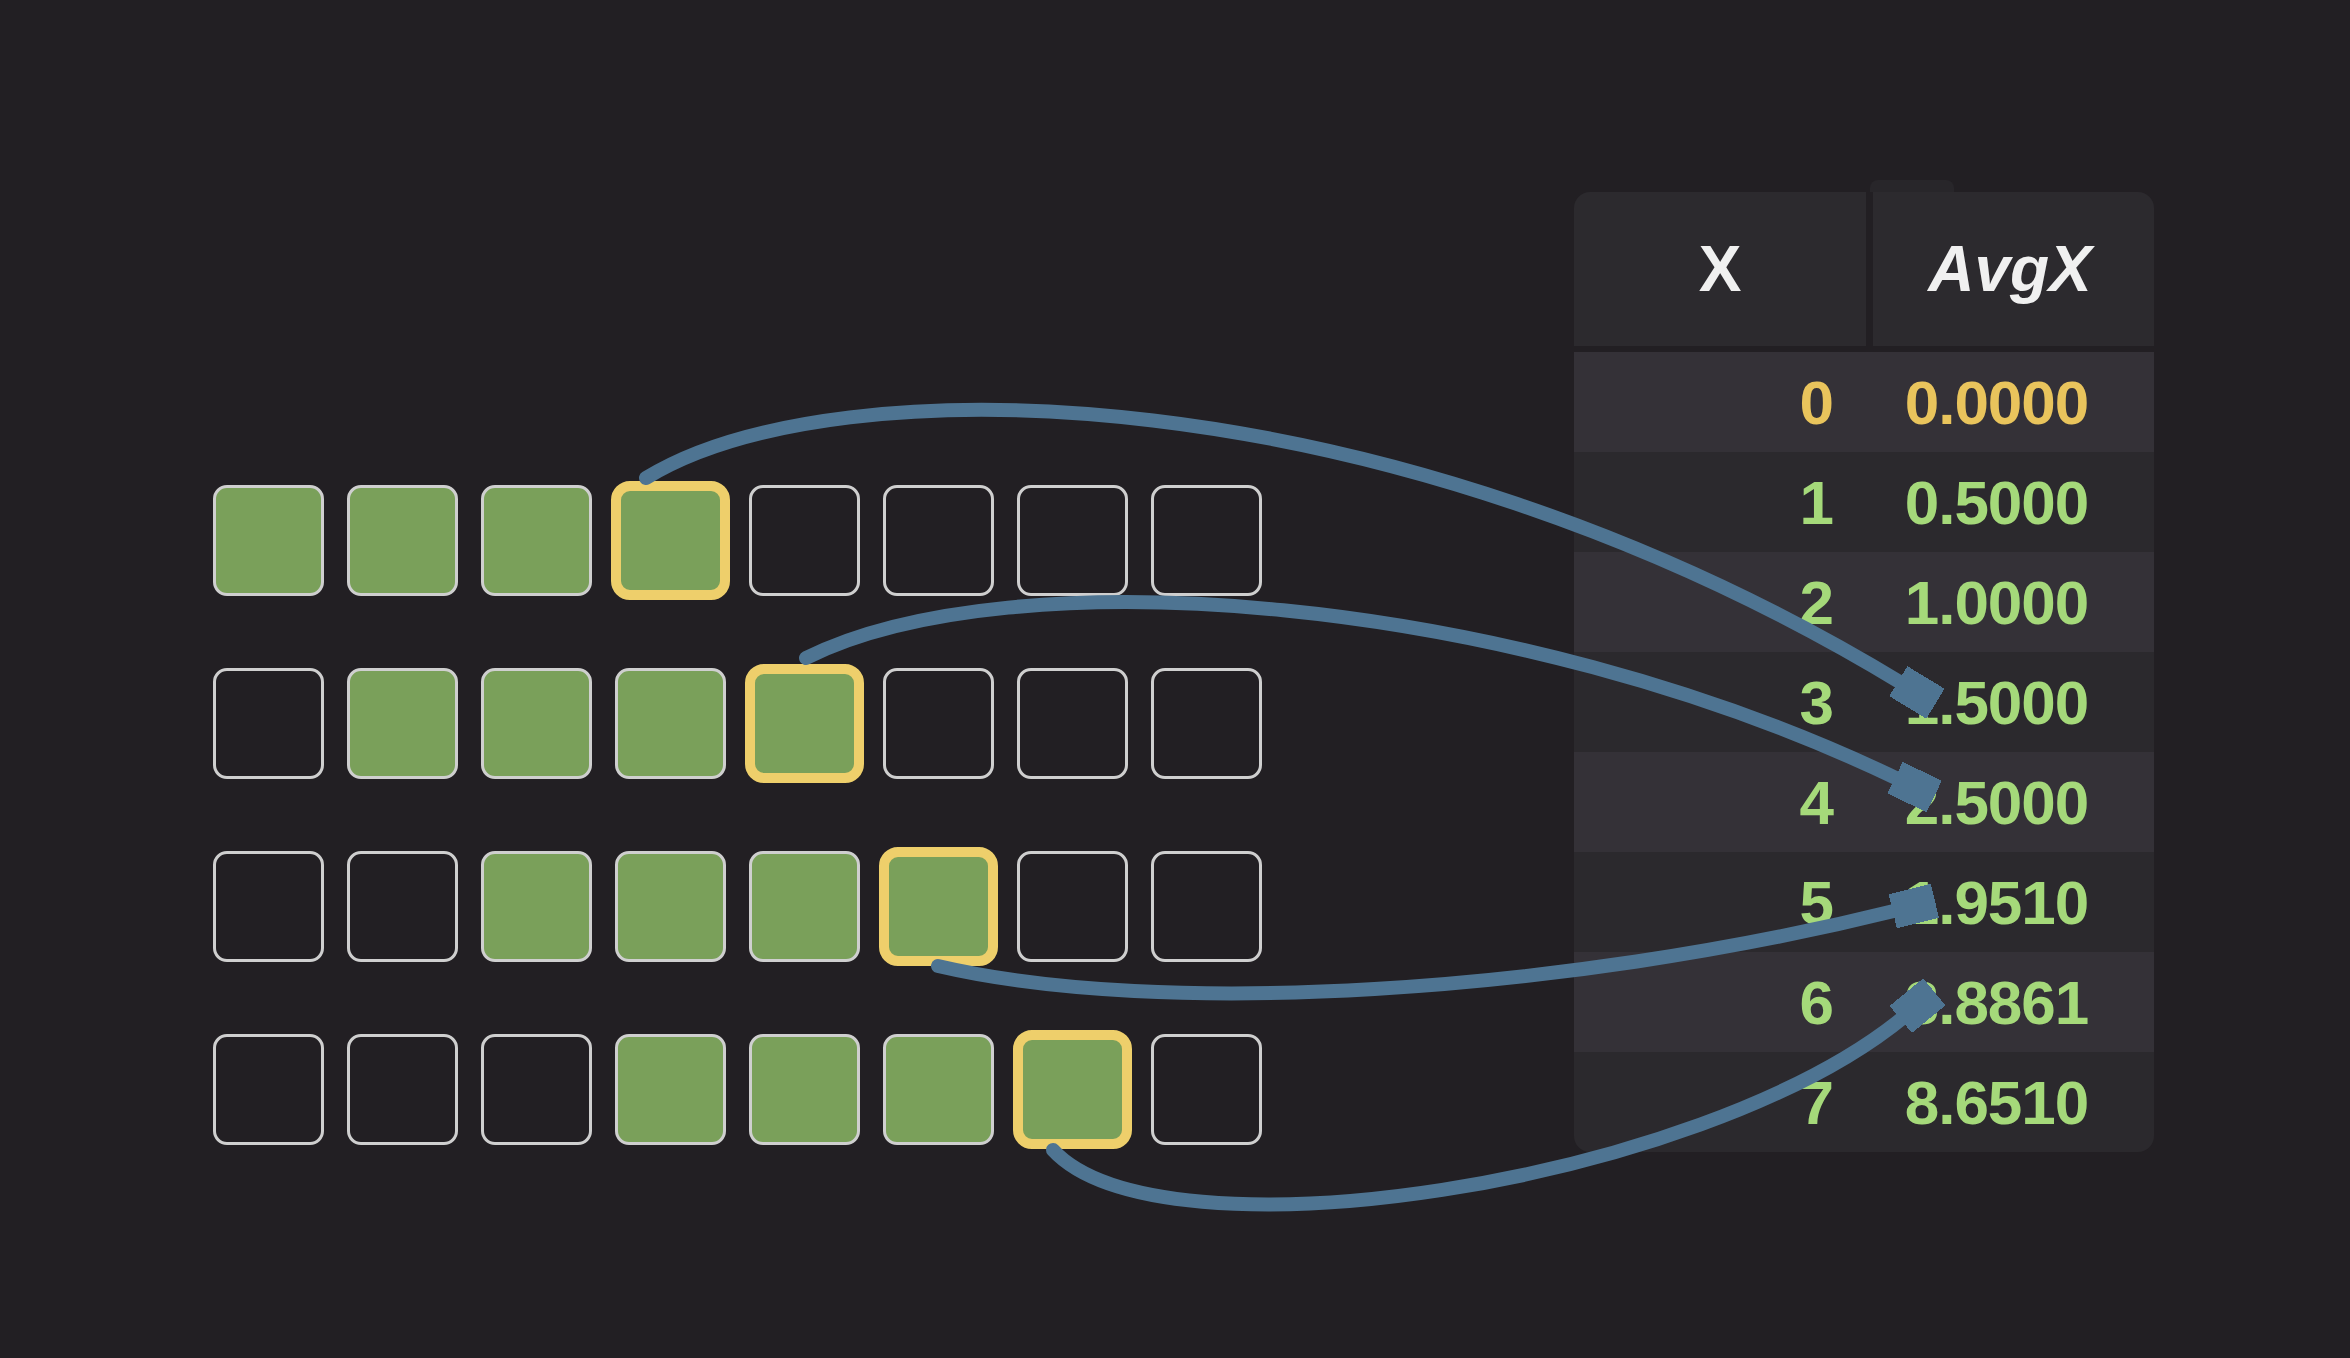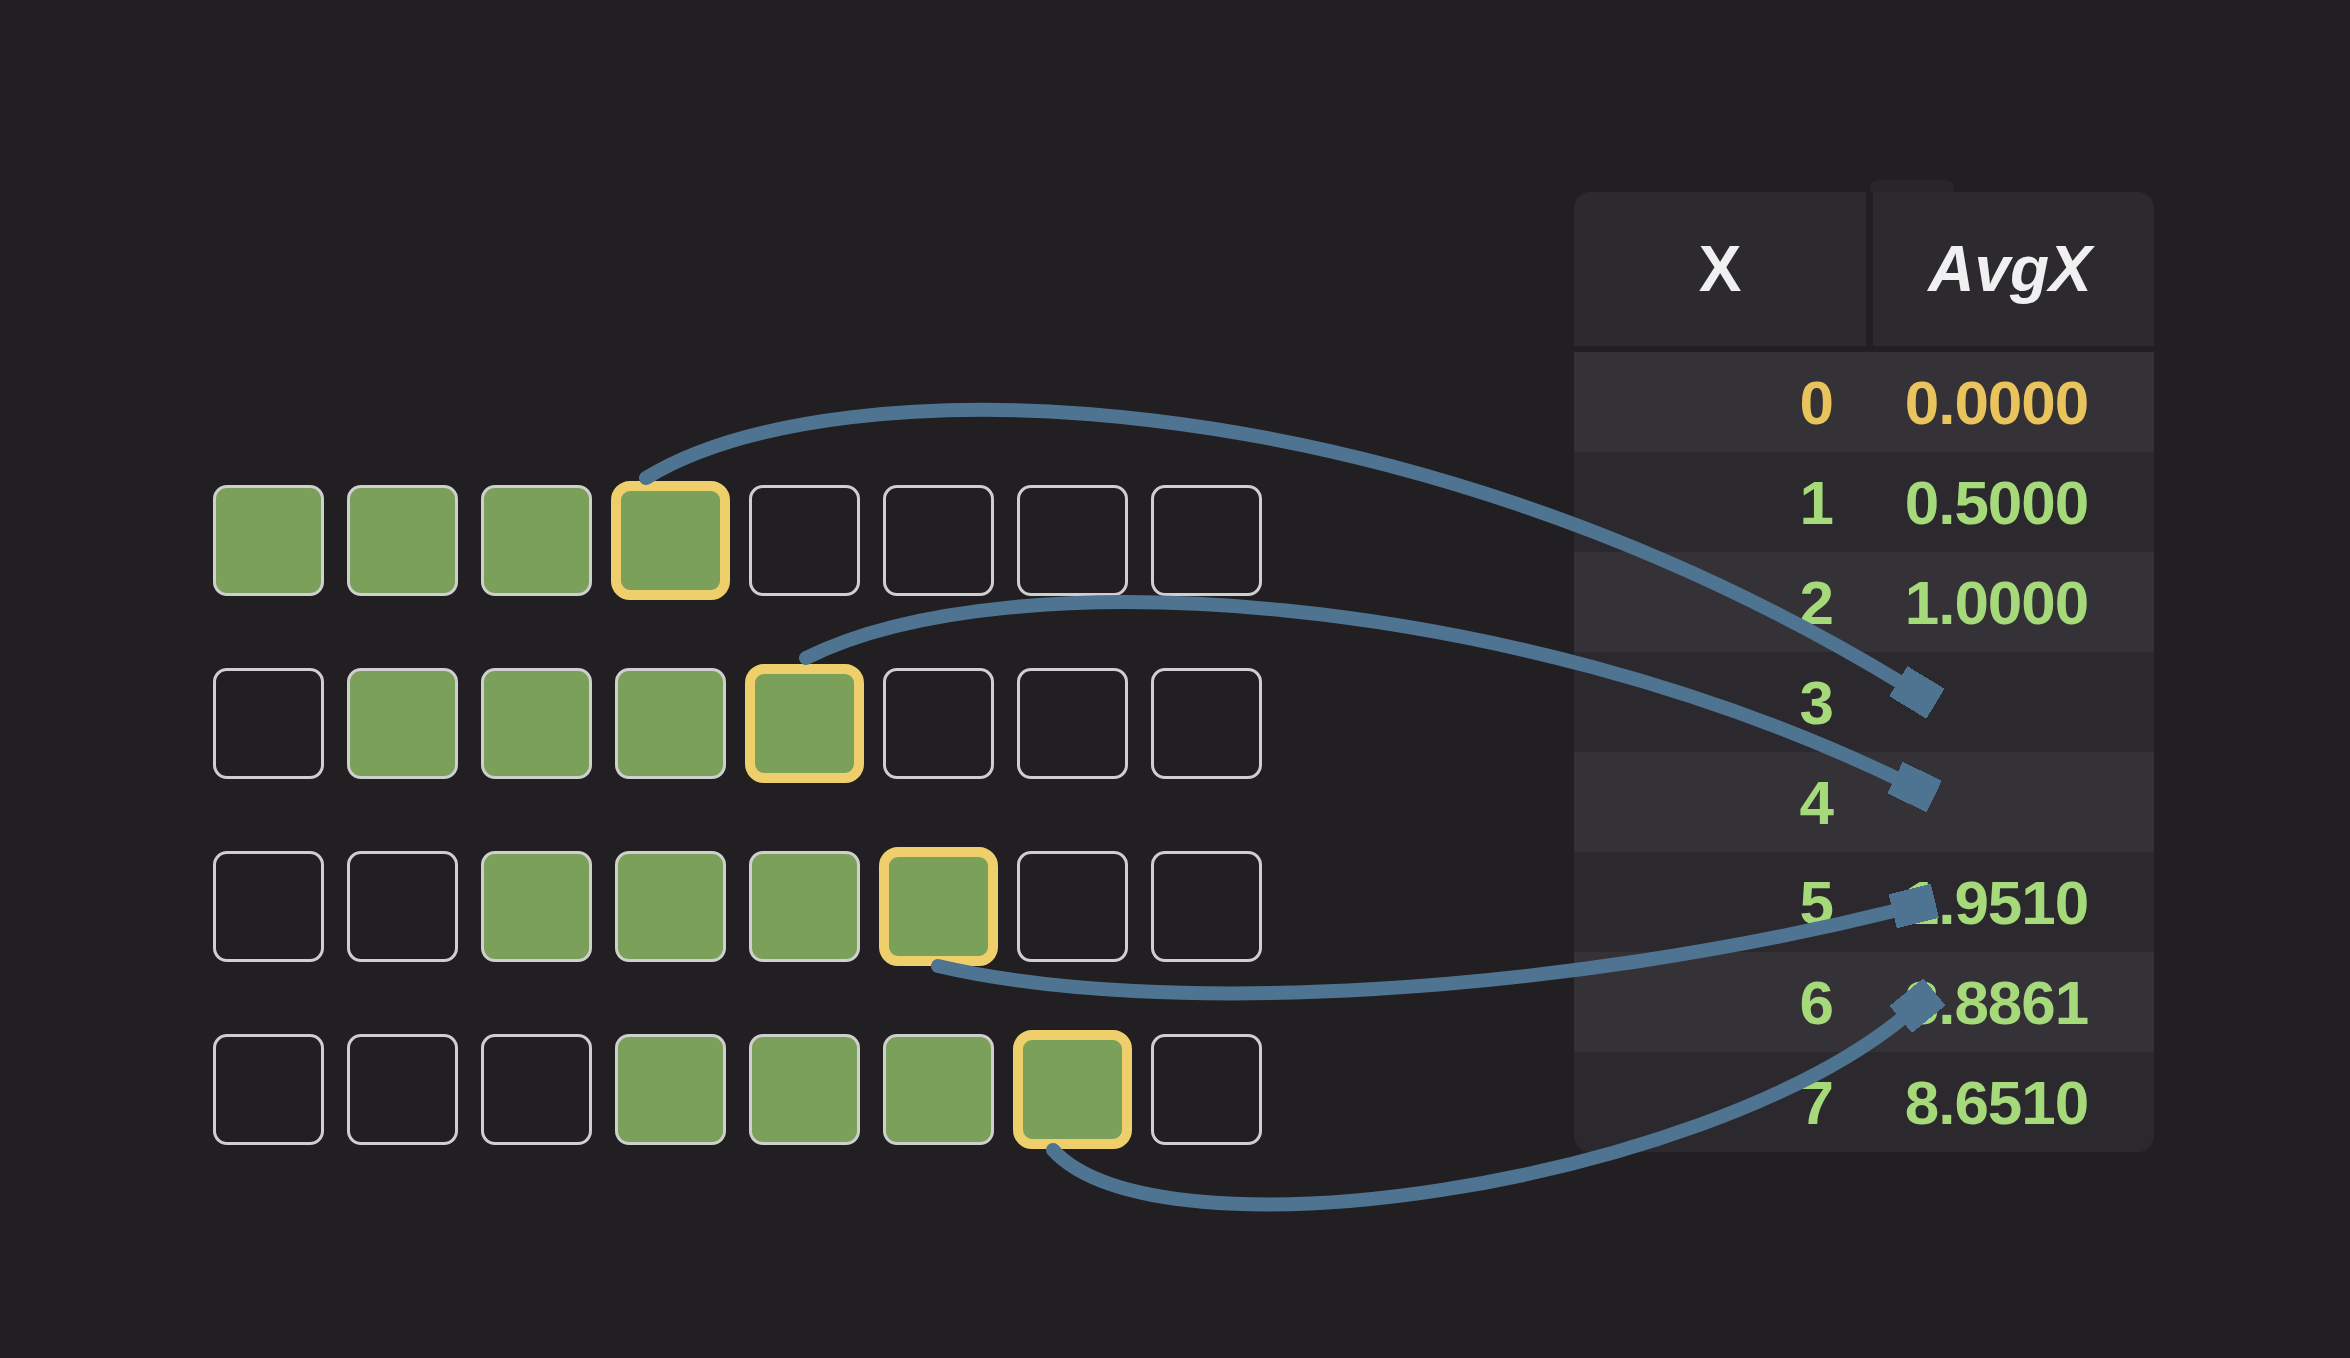--- a/index.html
+++ b/index.html
@@ -134,23 +134,25 @@
         <div class="trow dark tone-green">
           <div class="cell-x">1</div>
           <div class="cell-avg">0.5000</div>
         </div>
         <div class="trow light tone-green">
           <div class="cell-x">2</div>
           <div class="cell-avg">1.0000</div>
         </div>
         <div class="trow dark tone-green">
           <div class="cell-x">3</div>
+          <div class="cell-avg">1.5000</div>
         </div>
         <div class="trow light tone-green">
           <div class="cell-x">4</div>
+          <div class="cell-avg">2.5000</div>
         </div>
         <div class="trow dark tone-green">
           <div class="cell-x">5</div>
           <div class="cell-avg">1.9510</div>
         </div>
         <div class="trow light tone-green">
           <div class="cell-x">6</div>
           <div class="cell-avg">3.8861</div>
         </div>
         <div class="trow dark tone-green">

